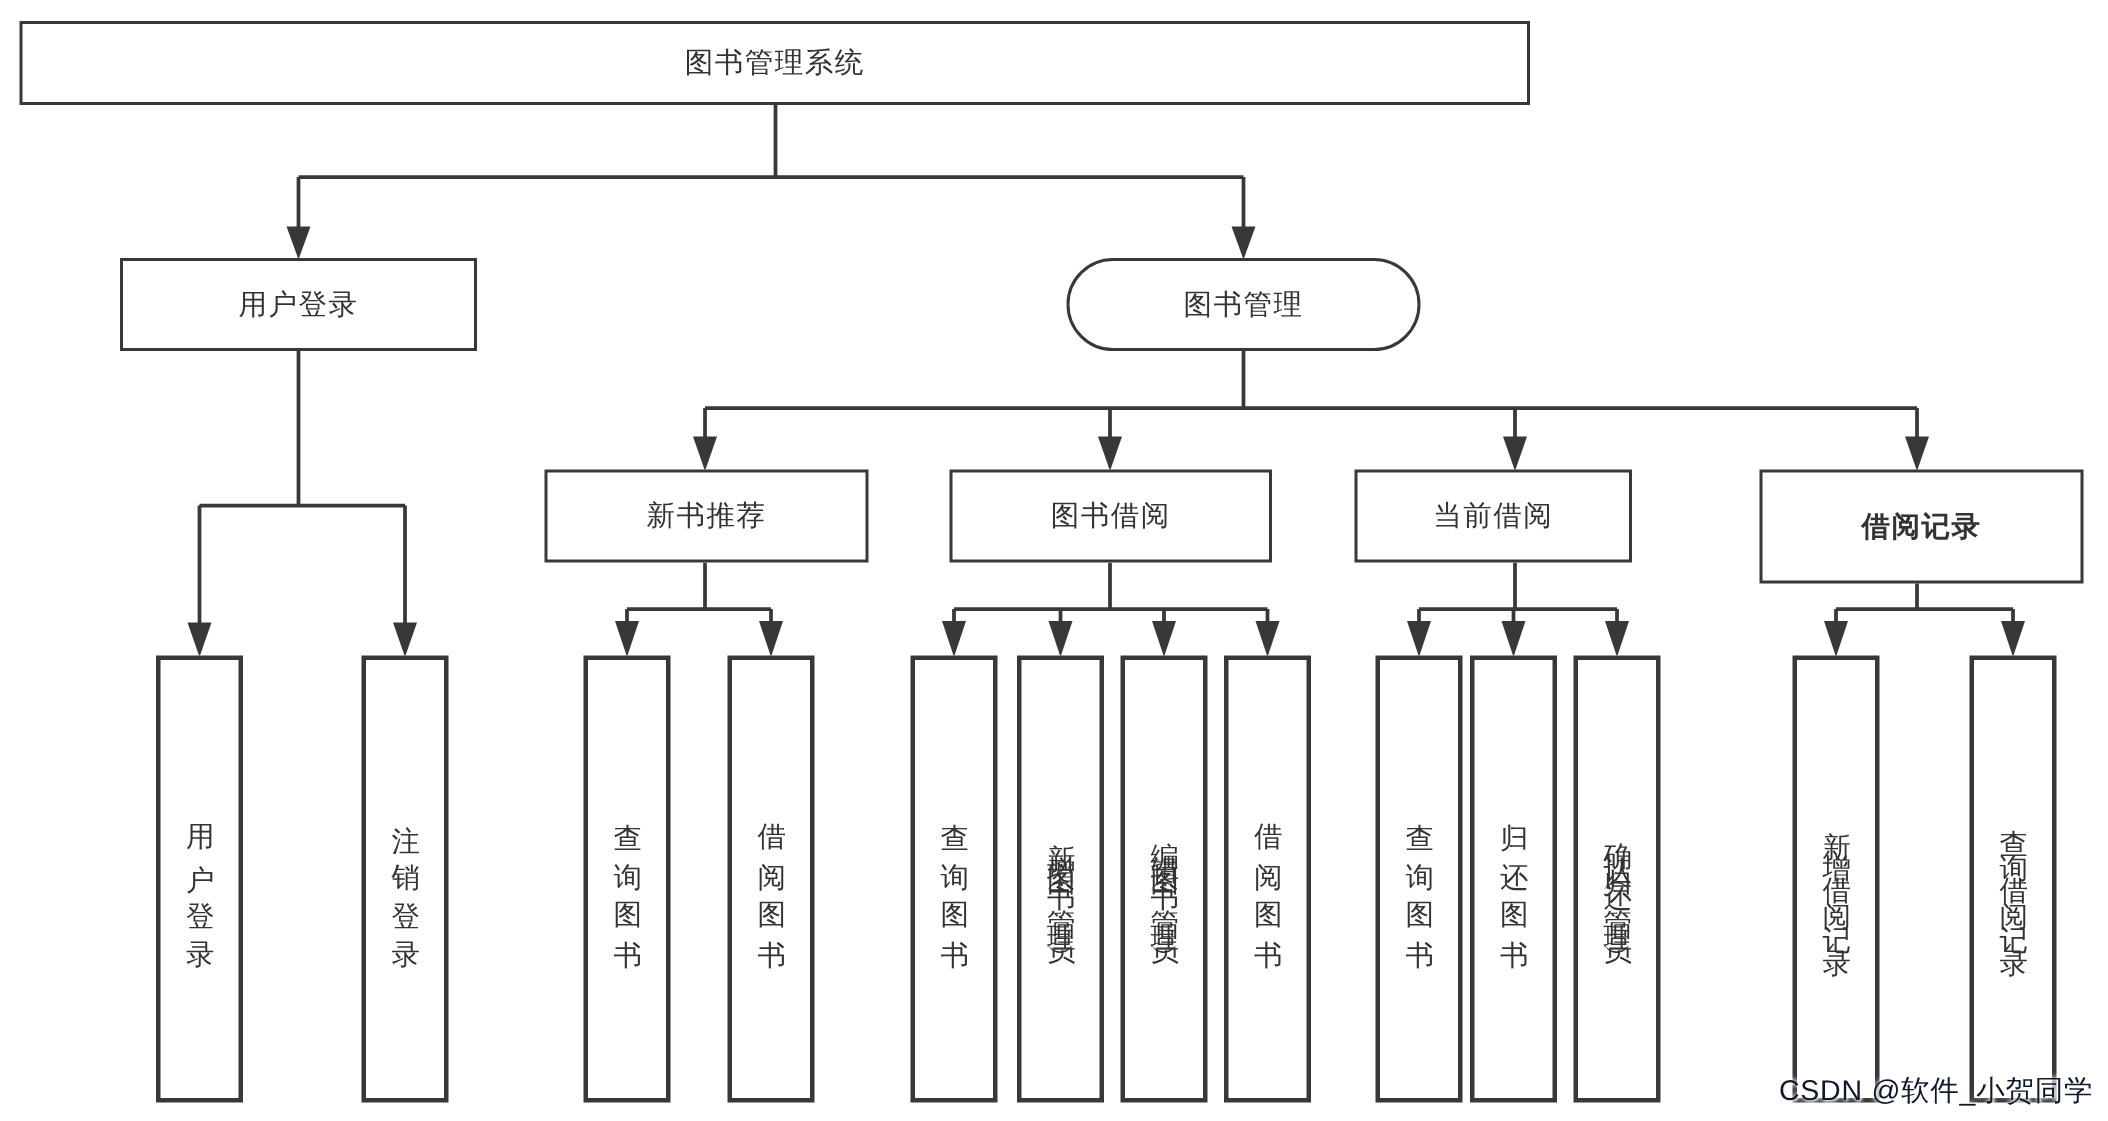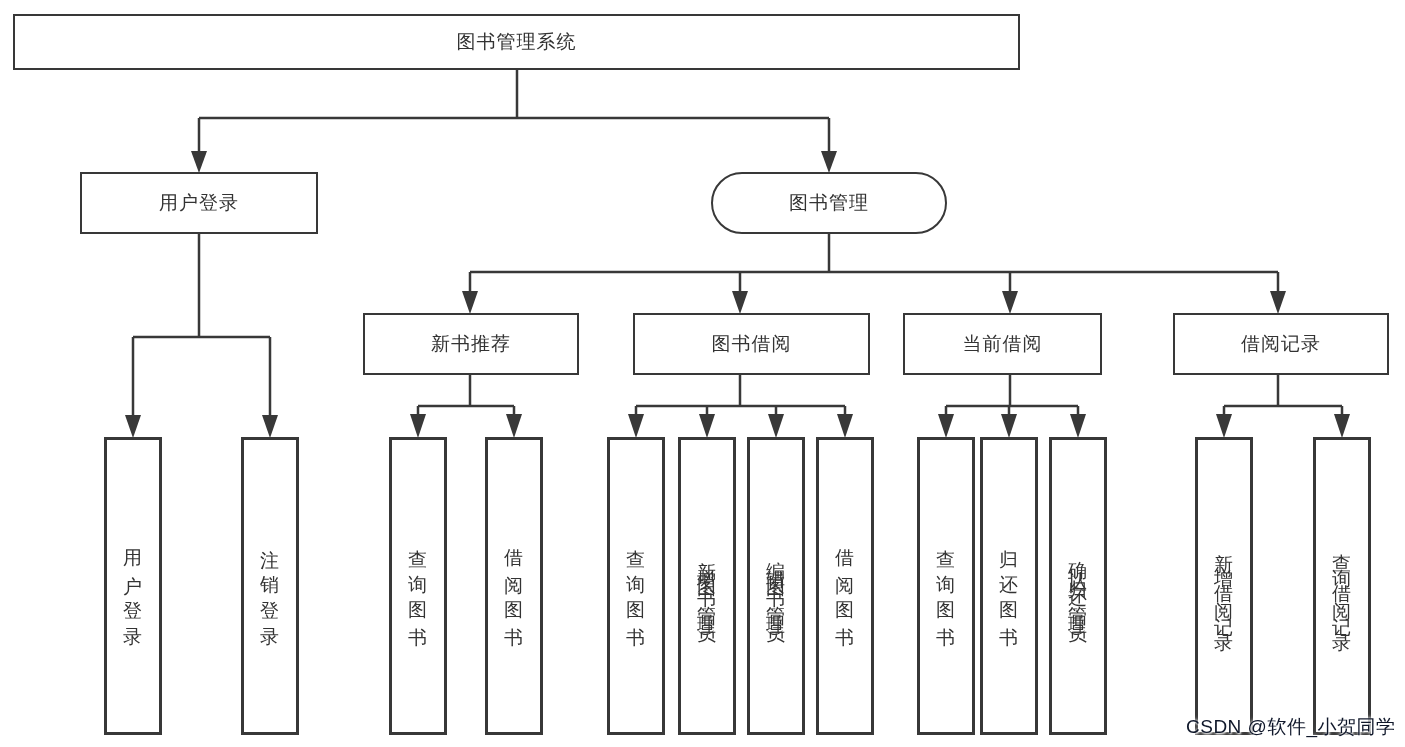--- a/index.html
+++ b/index.html
@@ -96,27 +96,27 @@
   <div class="box" style="left:80px;top:172px;width:238px;height:62px;">
     <span>用户登录</span>
   </div>
   <div class="box" style="left:711px;top:172px;width:236px;height:62px;border-radius:31px;">
     <span>图书管理</span>
   </div>
 
   <div class="box" style="left:363px;top:313px;width:216px;height:62px;font-family:Liberation Mono, monospace;">
     <span>新书推荐</span>
   </div>
-  <div class="box" style="left:633px;top:313px;width:237px;height:62px;">
+  <div class="box" style="left:633px;top:313px;width:215px;height:62px;">
     <span>图书借阅</span>
   </div>
-  <div class="box" style="left:903px;top:313px;width:199px;height:62px;">
+  <div class="box" style="left:903px;top:313px;width:185px;height:62px;">
     <span>当前借阅</span>
   </div>
-  <div class="box" style="left:1173px;top:313px;width:216px;height:62px;">
+  <div class="box" style="left:1173px;top:313px;width:216px;height:76px;font-weight:bold;">
     <span>借阅记录</span>
   </div>
 
   <div class="box leaf" style="left:104px;top:437px;width:58px;height:298px;">
     <span class="vtext ls4">用户登录</span>
   </div>
   <div class="box leaf" style="left:241px;top:437px;width:58px;height:298px;">
     <span class="vtext ls4">注销登录</span>
   </div>
 

